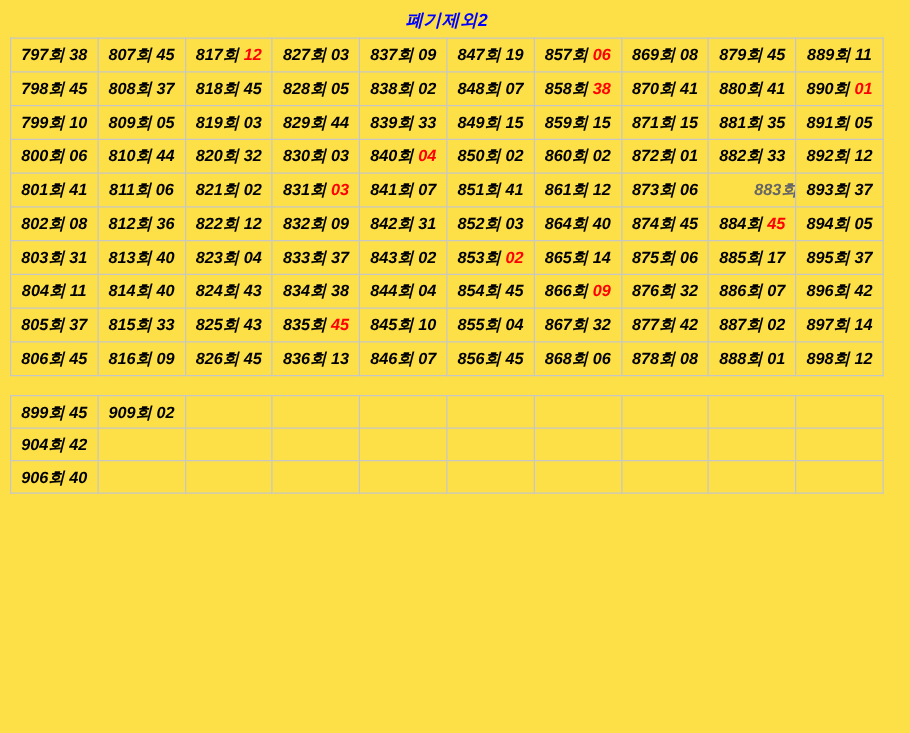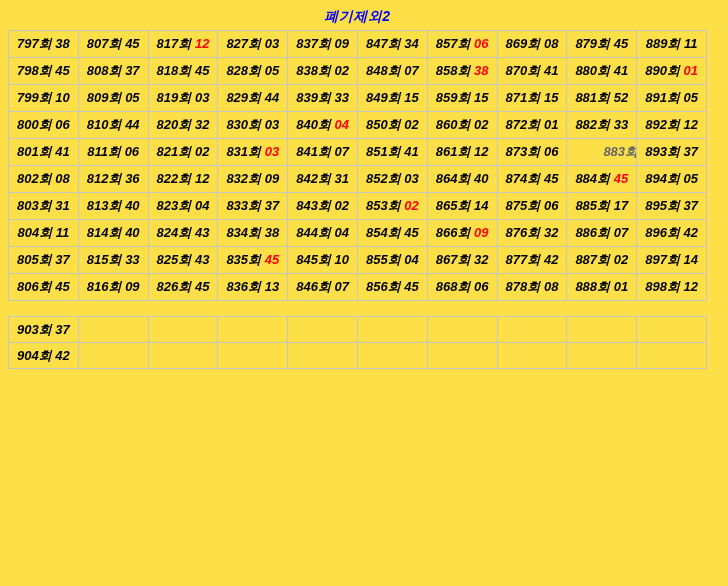--- a/index.html
+++ b/index.html
@@ -43,21 +43,21 @@
 <div class="page">
   <div class="title">폐기제외2</div>
   <table class="grid top">
       <tbody>
         <tr>
           <td><span>797회</span>&nbsp;<span>38</span></td>
           <td><span>807회</span>&nbsp;<span>45</span></td>
           <td><span>817회</span>&nbsp;<span class="red">12</span></td>
           <td><span>827회</span>&nbsp;<span>03</span></td>
           <td><span>837회</span>&nbsp;<span>09</span></td>
-          <td><span>847회</span>&nbsp;<span>34</span></td>
+          <td><span>847회</span>&nbsp;<span>19</span></td>
           <td><span>857회</span>&nbsp;<span class="red">06</span></td>
           <td><span>869회</span>&nbsp;<span>08</span></td>
           <td><span>879회</span>&nbsp;<span>45</span></td>
           <td><span>889회</span>&nbsp;<span>11</span></td>
         </tr>
         <tr>
           <td><span>798회</span>&nbsp;<span>45</span></td>
           <td><span>808회</span>&nbsp;<span>37</span></td>
           <td><span>818회</span>&nbsp;<span>45</span></td>
           <td><span>828회</span>&nbsp;<span>05</span></td>
@@ -70,21 +70,21 @@
         </tr>
         <tr>
           <td><span>799회</span>&nbsp;<span>10</span></td>
           <td><span>809회</span>&nbsp;<span>05</span></td>
           <td><span>819회</span>&nbsp;<span>03</span></td>
           <td><span>829회</span>&nbsp;<span>44</span></td>
           <td><span>839회</span>&nbsp;<span>33</span></td>
           <td><span>849회</span>&nbsp;<span>15</span></td>
           <td><span>859회</span>&nbsp;<span>15</span></td>
           <td><span>871회</span>&nbsp;<span>15</span></td>
-          <td><span>881회</span>&nbsp;<span>52</span></td>
+          <td><span>881회</span>&nbsp;<span>35</span></td>
           <td><span>891회</span>&nbsp;<span>05</span></td>
         </tr>
         <tr>
           <td><span>800회</span>&nbsp;<span>06</span></td>
           <td><span>810회</span>&nbsp;<span>44</span></td>
           <td><span>820회</span>&nbsp;<span>32</span></td>
           <td><span>830회</span>&nbsp;<span>03</span></td>
           <td><span>840회</span>&nbsp;<span class="red">04</span></td>
           <td><span>850회</span>&nbsp;<span>02</span></td>
           <td><span>860회</span>&nbsp;<span>02</span></td>
@@ -162,33 +162,45 @@
           <td><span>868회</span>&nbsp;<span>06</span></td>
           <td><span>878회</span>&nbsp;<span>08</span></td>
           <td><span>888회</span>&nbsp;<span>01</span></td>
           <td><span>898회</span>&nbsp;<span>12</span></td>
         </tr>
       </tbody>
     </table>
   <table class="grid bottom">
       <tbody>
         <tr>
-          <td><span>903회</span>&nbsp;<span>37</span></td>
-          <td></td>
+          <td><span>899회</span>&nbsp;<span>45</span></td>
+          <td><span>909회</span>&nbsp;<span>02</span></td>
           <td></td>
           <td></td>
           <td></td>
           <td></td>
           <td></td>
           <td></td>
           <td></td>
           <td></td>
         </tr>
         <tr>
           <td><span>904회</span>&nbsp;<span>42</span></td>
+          <td></td>
+          <td></td>
+          <td></td>
+          <td></td>
+          <td></td>
+          <td></td>
+          <td></td>
+          <td></td>
+          <td></td>
+        </tr>
+        <tr>
+          <td><span>906회</span>&nbsp;<span>40</span></td>
           <td></td>
           <td></td>
           <td></td>
           <td></td>
           <td></td>
           <td></td>
           <td></td>
           <td></td>
           <td></td>
         </tr>

